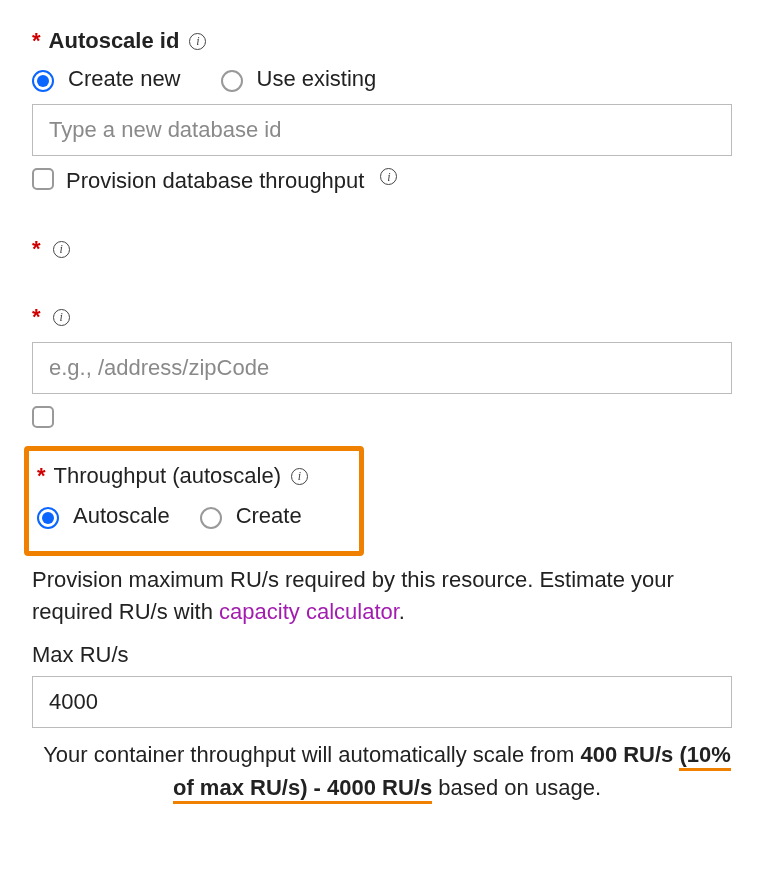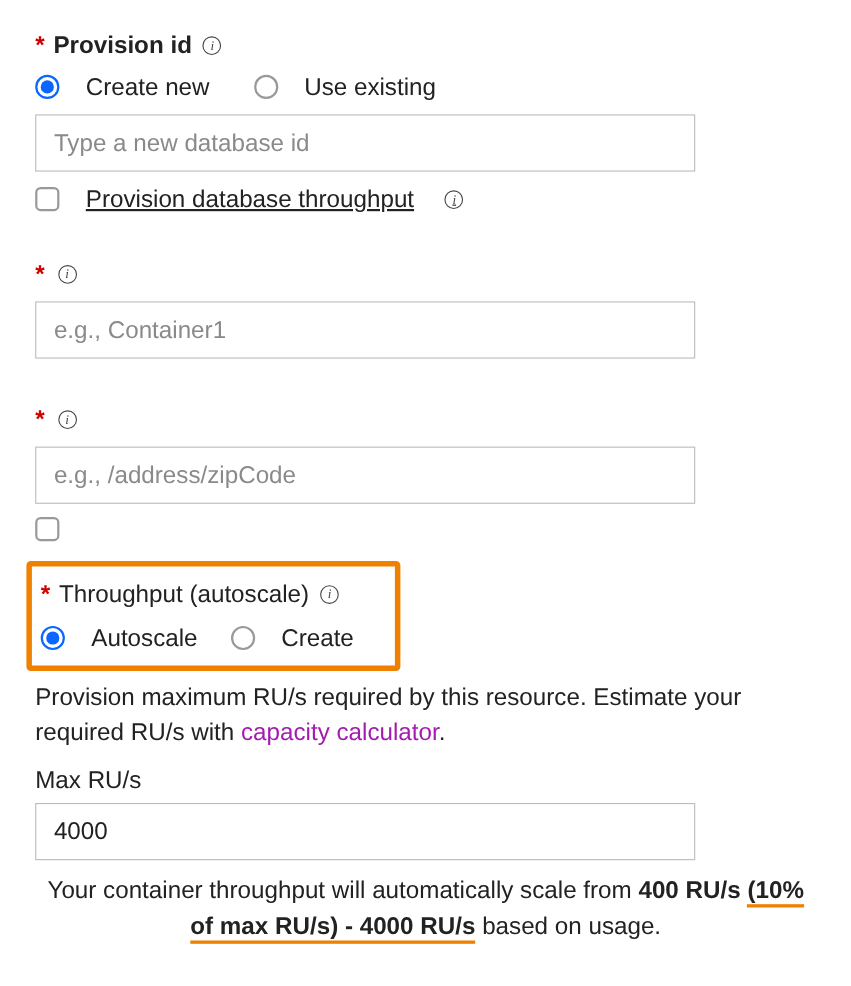--- a/index.html
+++ b/index.html
@@ -38,22 +38,22 @@
     }
     .radio-row {
       display: flex;
       align-items: center;
       gap: 40px;
       margin-bottom: 12px;
       padding-left: 0;
     }
     .radio-option {
       display: flex;
-      align-items: center;
-      gap: 24px;
+      align-items: flex-end;
+      gap: 14px;
       cursor: pointer;
     }
     .radio {
       width: 22px; height: 22px;
       border-radius: 50%;
       border: 2px solid #999;
       position: relative;
       flex-shrink: 0;
     }
     .radio.selected {
@@ -62,52 +62,51 @@
     .radio.selected::after {
       content: "";
       position: absolute;
       top: 50%; left: 50%;
       transform: translate(-50%,-50%);
       width: 12px; height: 12px;
       background: #0a66ff;
       border-radius: 50%;
     }
     .text-input {
-      width: 600px;
+      width: 700px;
       height: 52px;
       border: 1px solid #bbb;
       padding: 13px 16px;
       font-size: 22px;
       color: #222;
       background: #fff;
     }
     .text-input::placeholder { color: #8a8a8a; }
     .checkbox-row {
       display: flex;
-      align-items: center;
-      gap: 24px;
+      align-items: flex-start;
+      gap: 12px;
       margin-top: 12px;
-      text-decoration: underline;
     }
     .checkbox {
       width: 22px; height: 22px;
       border: 2px solid #999;
       border-radius: 5px;
       flex-shrink: 0;
     }
     .highlight-box {
       border: 5px solid #f08000;
       border-radius: 4px;
       padding: 12px 8px 8px 8px;
       margin-top: 18px;
       margin-left: -8px;
       width: 340px;
     }
     .highlight-box .label-row { margin-bottom: 14px; }
-    .highlight-box .radio-row { margin-bottom: 4px; }
+    .highlight-box .radio-row { margin-bottom: 14px; }
     .desc {
       margin-top: 8px;
       line-height: 1.45;
     }
     .link { color: #a21caf; text-decoration: none; cursor: pointer; }
     .sub-label { margin-top: 14px; margin-bottom: 8px; font-weight: 400; }
     .rus-input-wrap {}
     .scale-msg { margin-top: 10px; line-height: 1.5; text-align: center; }
     .scale-msg b { font-weight: 700; }
     .underline-orange {
@@ -115,21 +114,21 @@
       padding-bottom: 1px;
     }
     .gap-md { height: 24px; }
   </style>
 </head>
 <body>
 
 <div class="field-group">
   <div class="label-row">
     <span class="req">*</span>
-    <span class="label-text">Provision id</span>
+    <span class="label-text">Autoscale id</span>
     <span class="info-icon">i</span>
   </div>
   <div class="radio-row">
     <div class="radio-option">
       <span class="radio selected"></span>
       <span>Create new</span>
     </div>
     <div class="radio-option">
       <span class="radio"></span>
       <span>Use existing</span>
@@ -143,21 +142,20 @@
   </div>
 </div>
 
 <div class="gap-md"></div>
 
 <div class="field-group">
   <div class="label-row">
     <span class="req">*</span>
     <span class="info-icon">i</span>
   </div>
-  <input type="text" class="text-input" placeholder="e.g., Container1" style="">
 </div>
 
 <div class="gap-md"></div>
 
 <div class="field-group">
   <div class="label-row">
     <span class="req">*</span>
     <span class="info-icon">i</span>
   </div>
   <input type="text" class="text-input" placeholder="e.g., /address/zipCode" style="">

